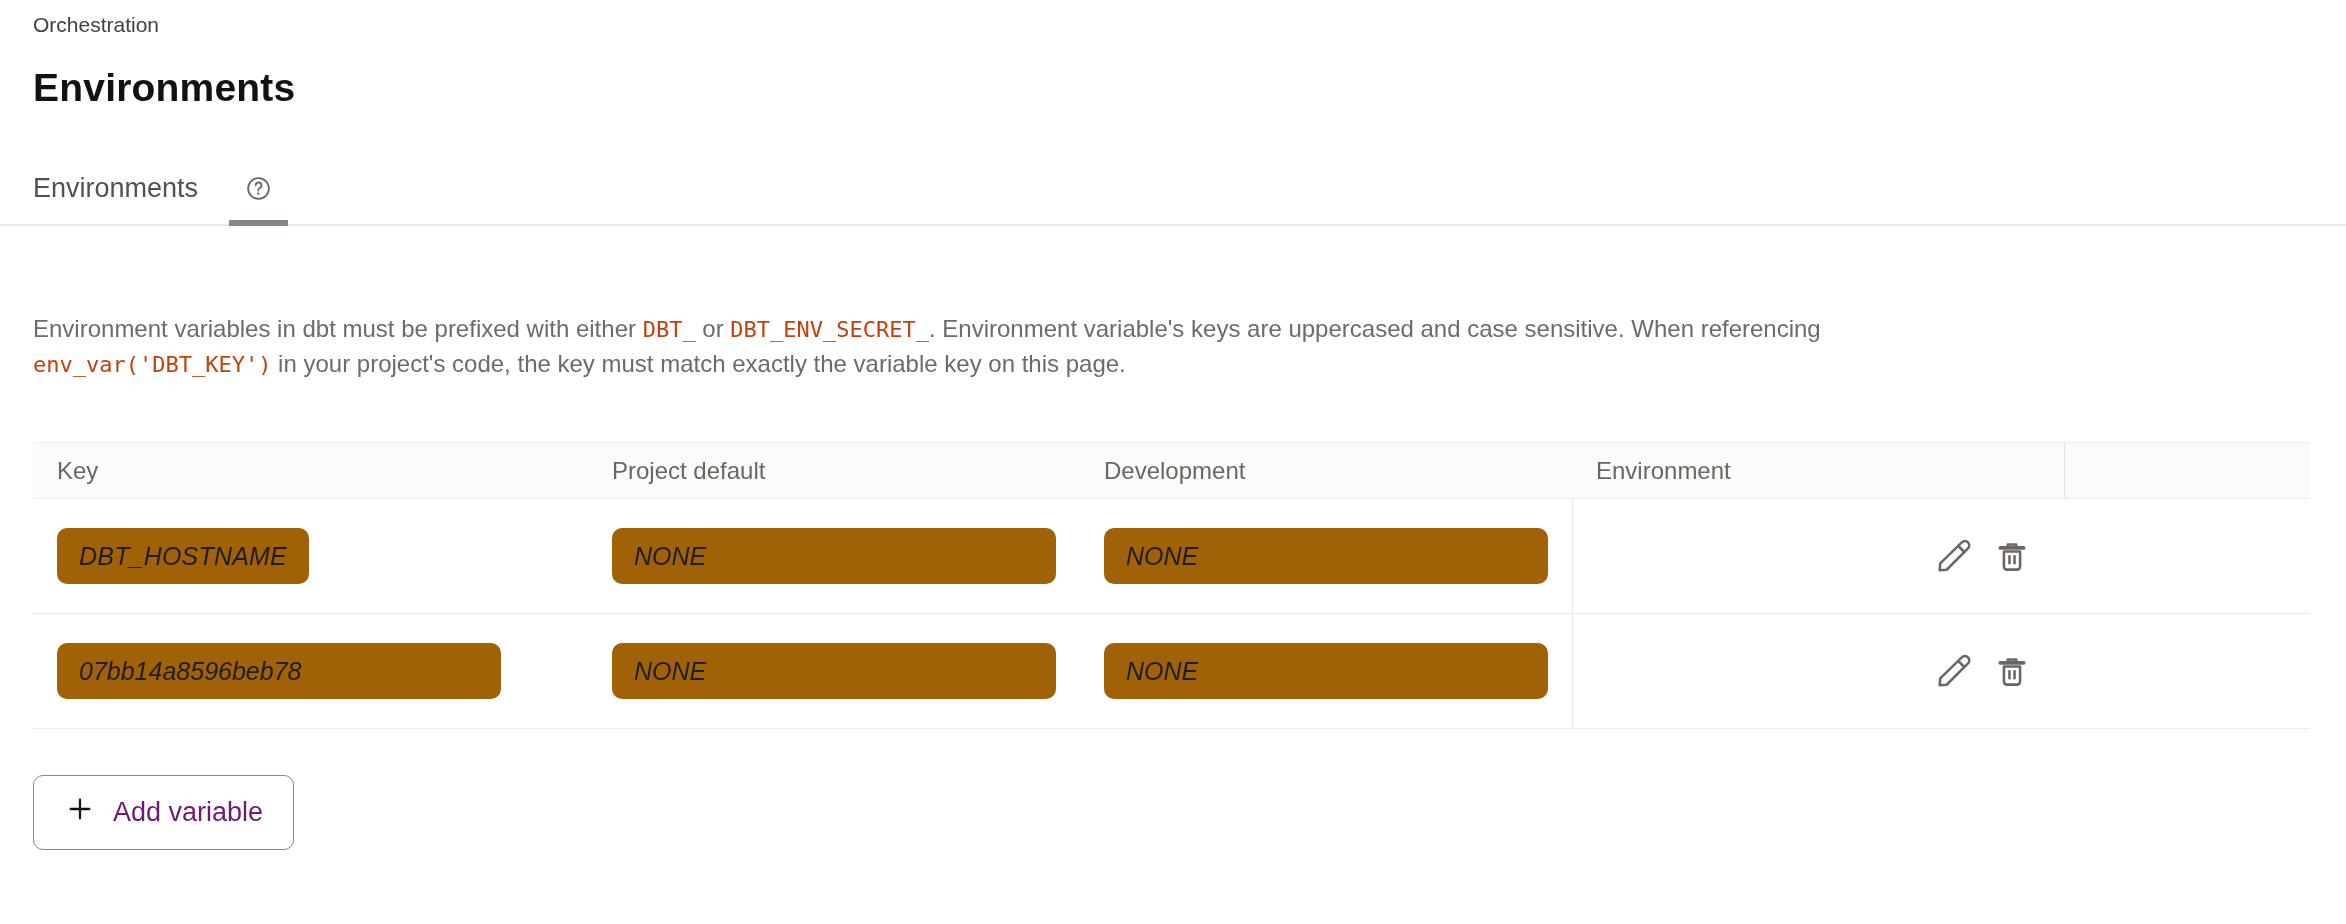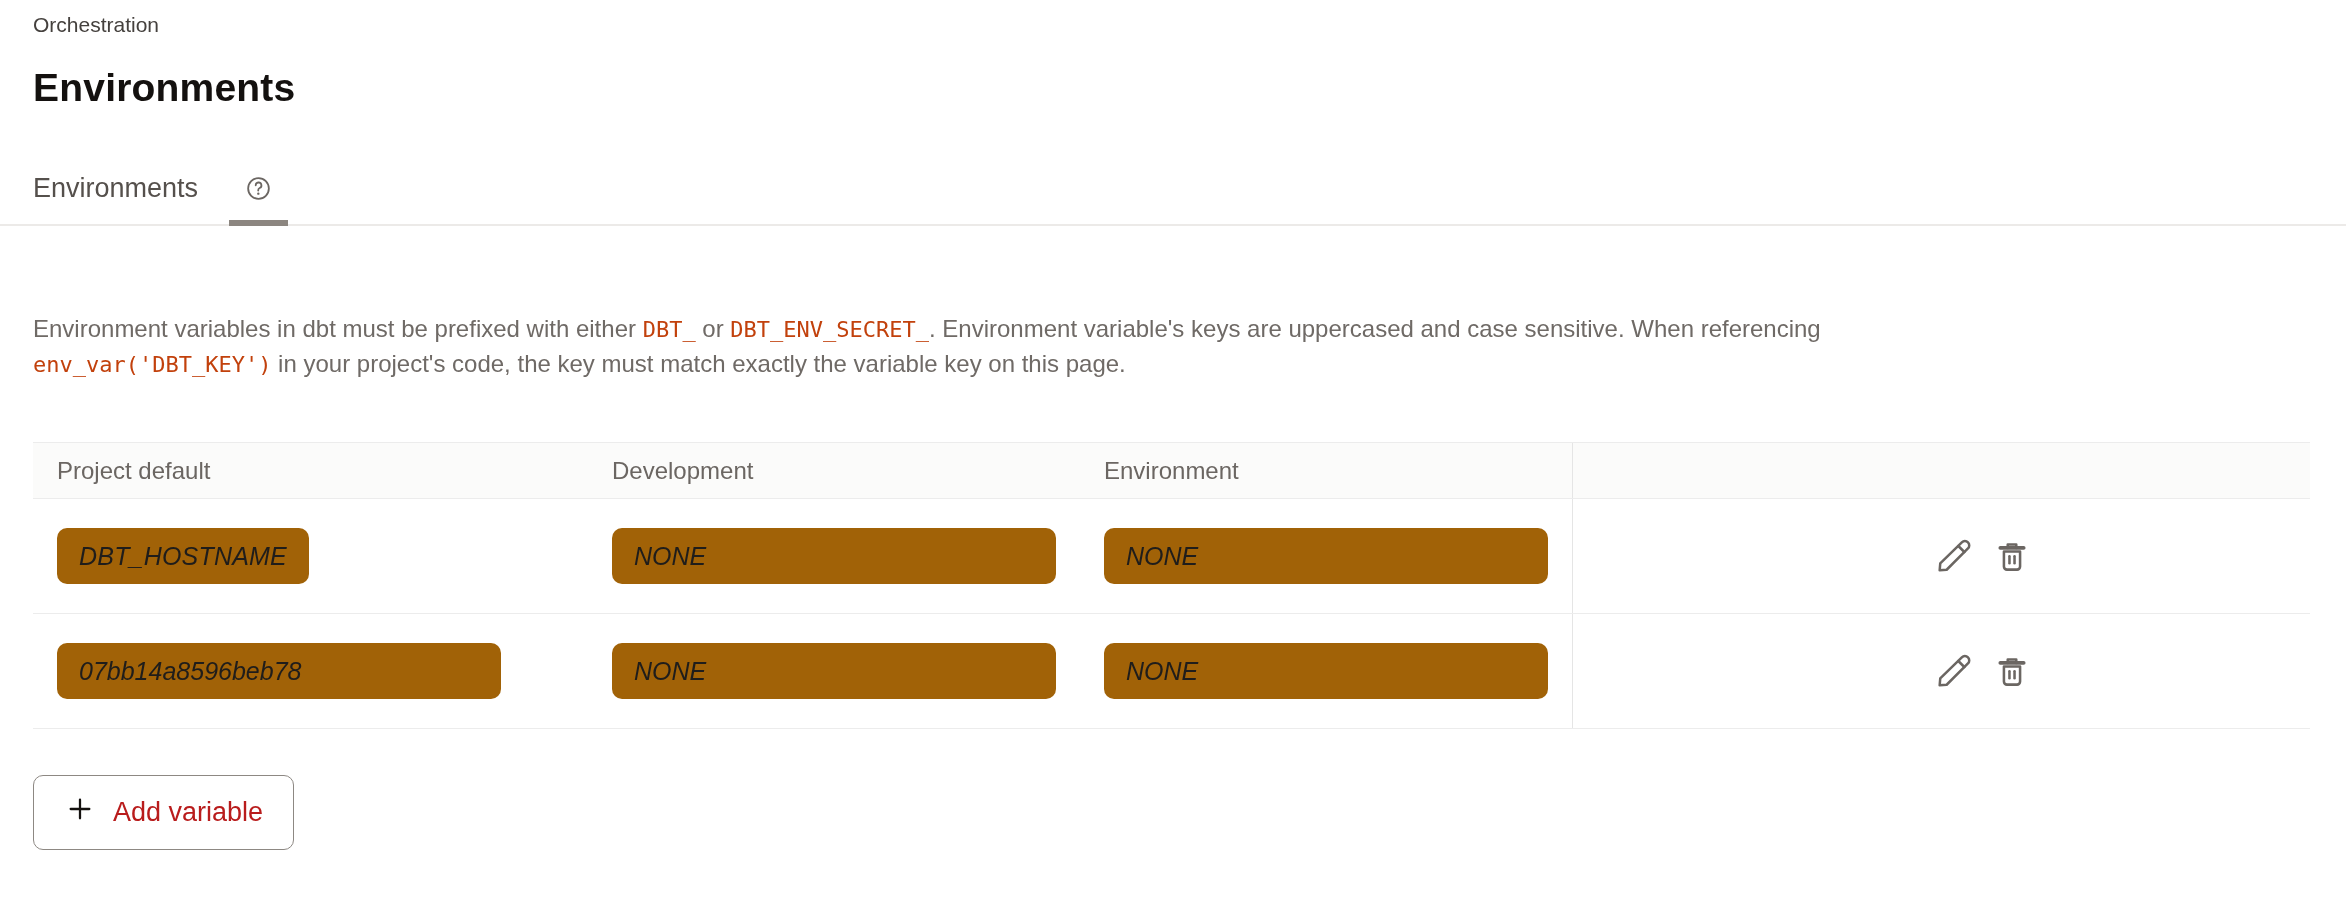--- a/index.html
+++ b/index.html
@@ -53,21 +53,21 @@
     width: 44px; height: 44px; border: none; background: transparent;
     display: flex; align-items: center; justify-content: center; cursor: pointer;
   }
   .icon-btn svg { display: block; }
 
   .add-btn {
     margin-top: 46px; height: 75px; padding: 0 30px;
     display: inline-flex; align-items: center; column-gap: 17px;
     background: #ffffff; border: 1.5px solid #8d8883; border-radius: 10px;
     font-family: "Liberation Sans", sans-serif;
-    font-size: 27px; font-weight: 500; color: #b91c1c; cursor: pointer;
+    font-size: 27px; font-weight: 500; color: #701a75; cursor: pointer;
   }
 </style>
 </head>
 <body>
 
 <div class="topbar">
   <div class="breadcrumb">Orchestration</div>
   <h1 class="page-title">Environments</h1>
 </div>
 
@@ -89,20 +89,21 @@
 </div>
 
 <div class="content">
   <p class="description">
     <span>Environment variables in dbt must be prefixed with either </span><span class="mono">DBT_</span><span> or </span><span class="mono">DBT_ENV_SECRET_</span><span>. Environment variable's keys are uppercased and case sensitive. When referencing</span><br>
     <span class="mono">env_var('DBT_KEY')</span><span> in your project's code, the key must match exactly the variable key on this page.</span>
   </p>
 
   <div class="env-table">
     <div class="t-row t-head">
+      <div class="cell head-cell">Key</div>
       <div class="cell head-cell">Project default</div>
       <div class="cell head-cell">Development</div>
       <div class="cell head-cell">Environment</div>
       <div class="cell actions-cell"></div>
     </div>
 
     <div class="t-row t-body">
       <div class="cell">
         <div class="pill pill-key">DBT_HOSTNAME</div>
       </div>

